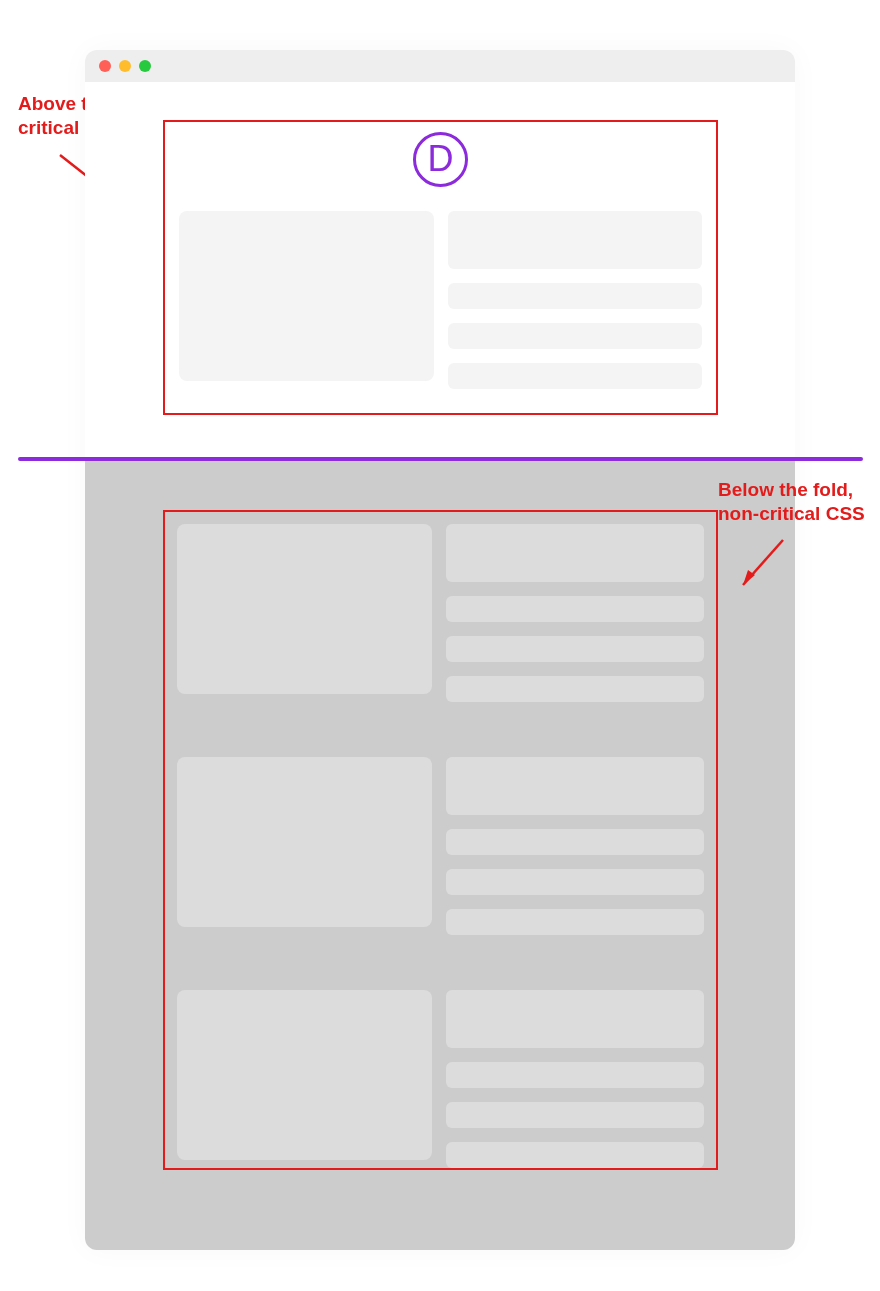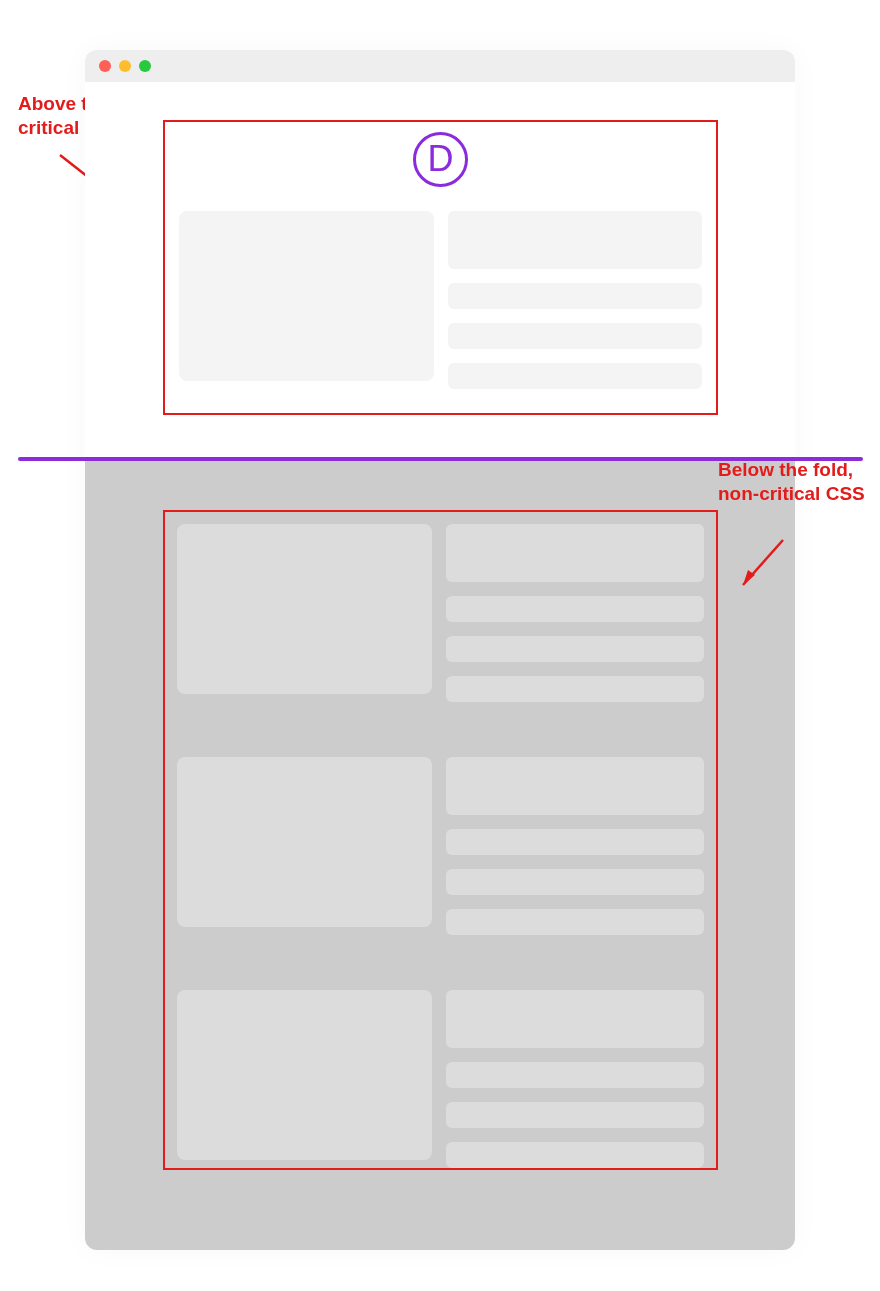--- a/index.html
+++ b/index.html
@@ -195,21 +195,21 @@
       line-height: 1.25;
     }
 
     .annotation-above {
       left: 18px;
       top: 92px;
     }
 
     .annotation-below {
       left: 718px;
-      top: 458px;
+      top: 478px;
       text-align: left;
     }
 
     .arrow {
       position: absolute;
       pointer-events: none;
     }
 
     .arrow-above {
       left: 50px;

